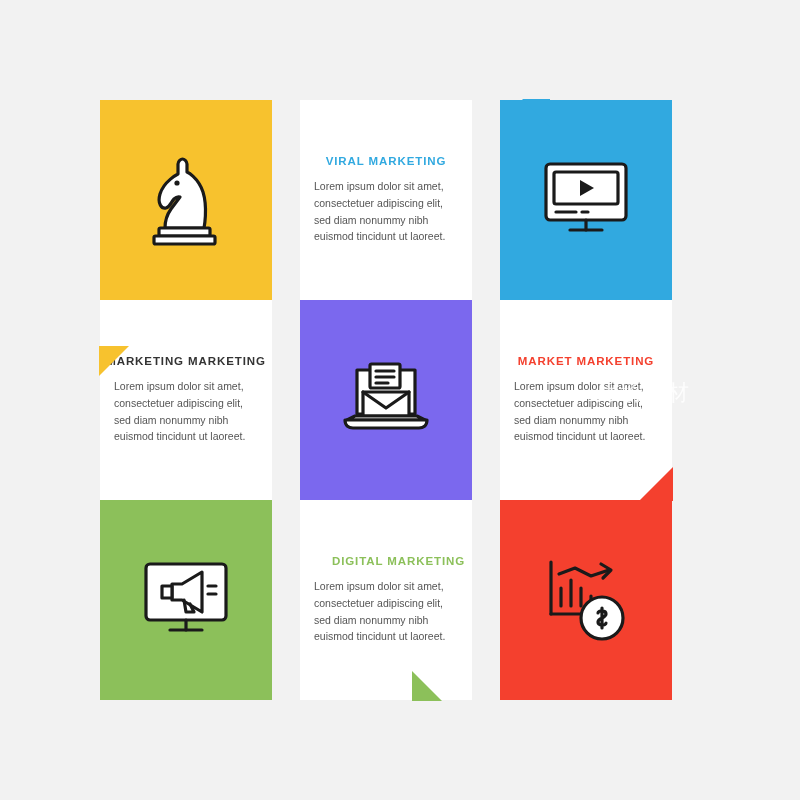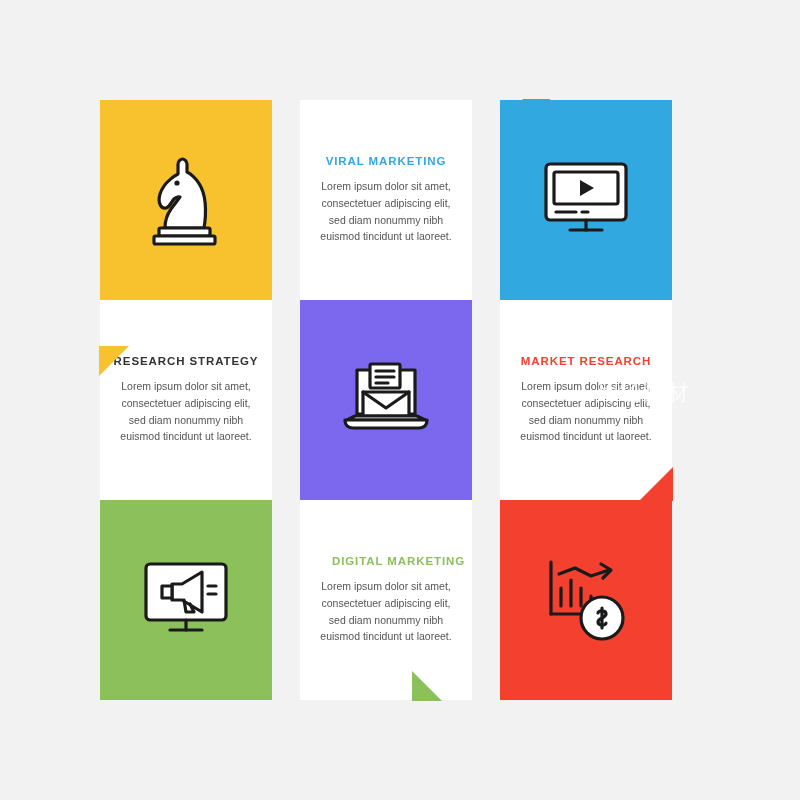--- a/index.html
+++ b/index.html
@@ -42,21 +42,20 @@
     font-weight: bold;
     letter-spacing: 0.9px;
     margin-bottom: 11px;
     text-align: center;
     white-space: nowrap;
   }
   .desc {
     font-size: 10.5px;
     line-height: 16.6px;
     color: #555555;
-    text-align: center;
   }
   .icon-wrap {
     position: absolute;
     left: 0; top: 0;
     width: 100%; height: 100%;
     display: flex;
     align-items: center;
     justify-content: center;
   }
   
@@ -110,21 +109,21 @@
         <line x1="14" y1="52" x2="34" y2="52"></line>
         <line x1="40" y1="52" x2="46" y2="52"></line>
         <path d="M44 60 L44 70"></path>
         <line x1="28" y1="70" x2="60" y2="70"></line>
       </svg>
     </div>
   </div>
 
   <div class="cell cell-text" style="left:0;top:200px;">
     <div class="notch" style="left:-1px;top:46px;border-bottom:30px solid transparent;border-left:30px solid #f7c22e;"></div>
-    <div class="title" style="color:#333333;">RESEARCH STRATEGY</div>
+    <div class="title" style="color:#333333;">MARKETING MARKETING</div>
     <div class="desc">Lorem ipsum dolor sit amet, consectetuer adipiscing elit, sed diam nonummy nibh euismod tincidunt ut laoreet.</div>
   </div>
 
   <div class="cell cell-color" style="left:200px;top:200px;background:#7b68ee;">
     <div class="icon-wrap">
       <svg width="90" height="76" viewBox="0 0 90 76" fill="none" stroke="#1a1a1a" stroke-width="3.2" stroke-linejoin="round" stroke-linecap="round">
         <path d="M16 8 L16 52 L74 52 L74 8 Z" fill="#ffffff"></path>
         <rect x="29" y="2" width="30" height="24" rx="1.5" fill="#ffffff"></rect>
         <line x1="35" y1="9" x2="53" y2="9"></line>
         <line x1="35" y1="15" x2="53" y2="15"></line>
@@ -132,21 +131,21 @@
         <path d="M22 30 L68 30 L68 54 L22 54 Z" fill="#ffffff"></path>
         <path d="M22 30 L45 46 L68 30"></path>
         <path d="M6 58 L84 58 L76 54 L14 54 Z" fill="#ffffff"></path>
         <path d="M4 58 L86 58 C86 64 82 66 78 66 L12 66 C8 66 4 64 4 58 Z" fill="#ffffff"></path>
       </svg>
     </div>
   </div>
 
   <div class="cell cell-text" style="left:400px;top:200px;">
     <div class="notch" style="right:-1px;bottom:-1px;border-top:34px solid transparent;border-right:34px solid #f4402e;"></div>
-    <div class="title" style="color:#f4402e;">MARKET RESEARCH</div>
+    <div class="title" style="color:#f4402e;">MARKET MARKETING</div>
     <div class="desc">Lorem ipsum dolor sit amet, consectetuer adipiscing elit, sed diam nonummy nibh euismod tincidunt ut laoreet.</div>
   </div>
 
   <div class="cell cell-color" style="left:0;top:400px;background:#8cc05a;">
     <div class="icon-wrap">
       <svg width="88" height="80" viewBox="0 0 88 80" fill="none" stroke="#1a1a1a" stroke-width="3.2" stroke-linejoin="round" stroke-linecap="round">
         <rect x="4" y="4" width="80" height="56" rx="4" fill="#ffffff"></rect>
         <path d="M30 24 L30 40 L40 40 L60 52 L60 12 L40 24 Z" fill="#ffffff"></path>
         <path d="M20 26 L30 26 L30 38 L20 38 Z" fill="#ffffff"></path>
         <path d="M42 40 L44 52 L52 52 L48 44"></path>

